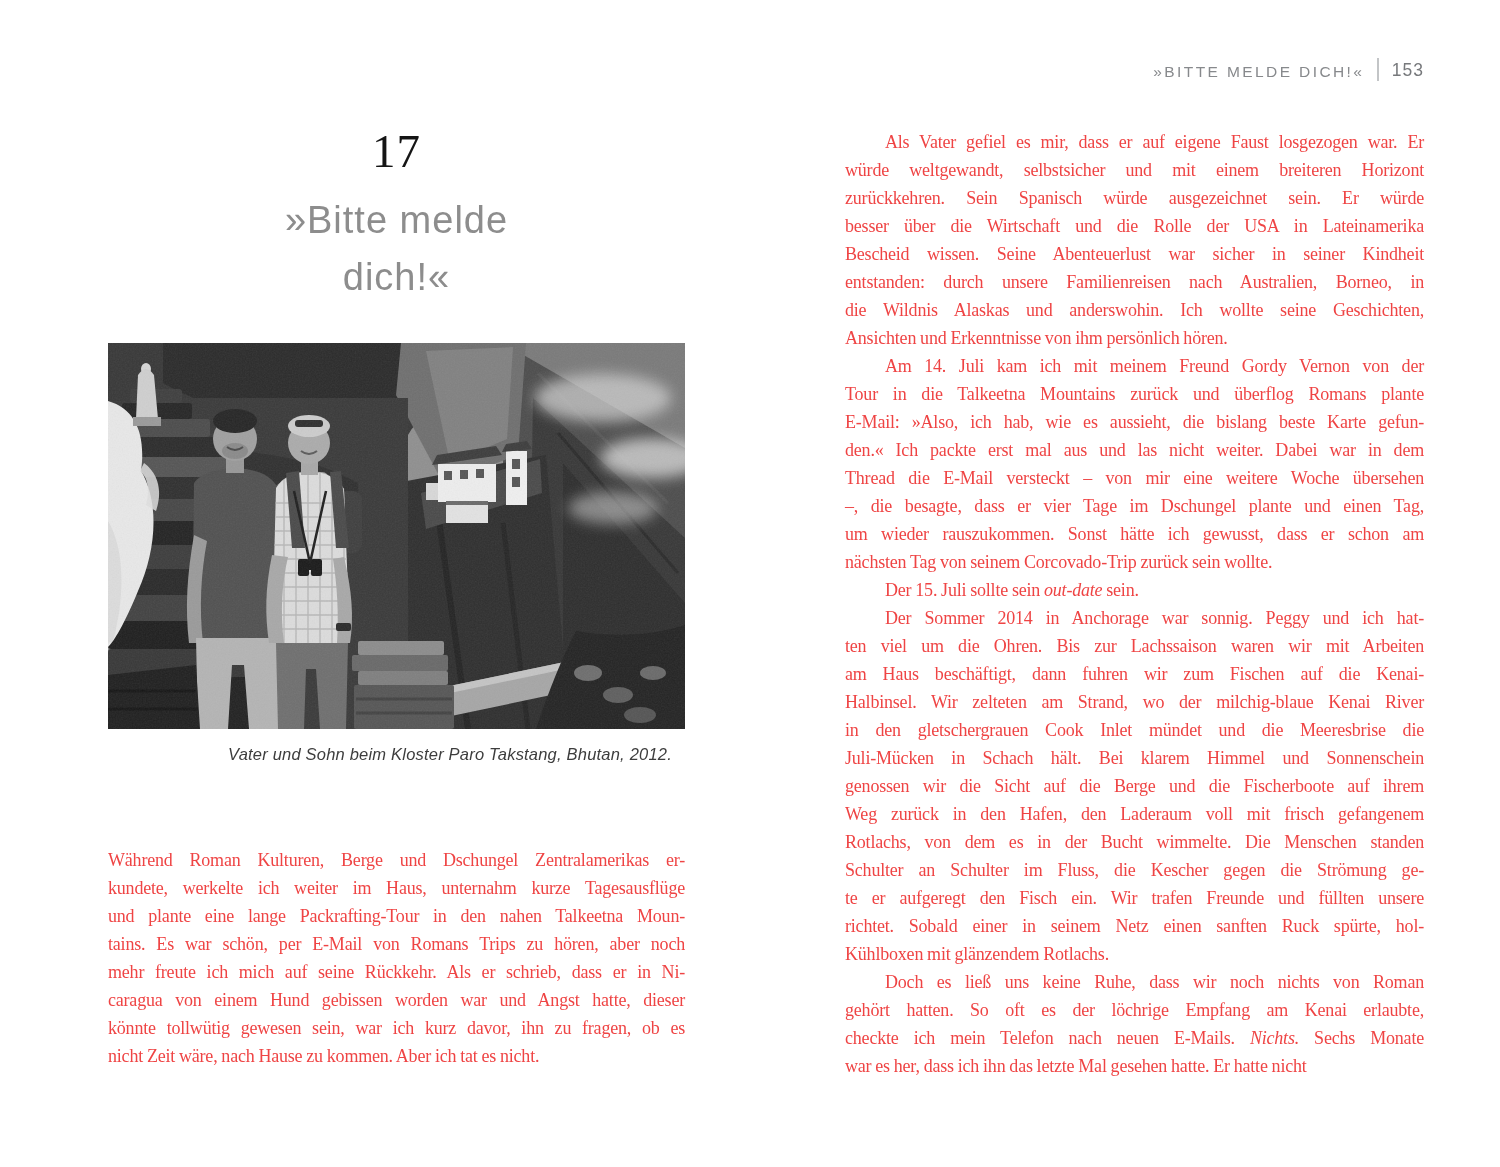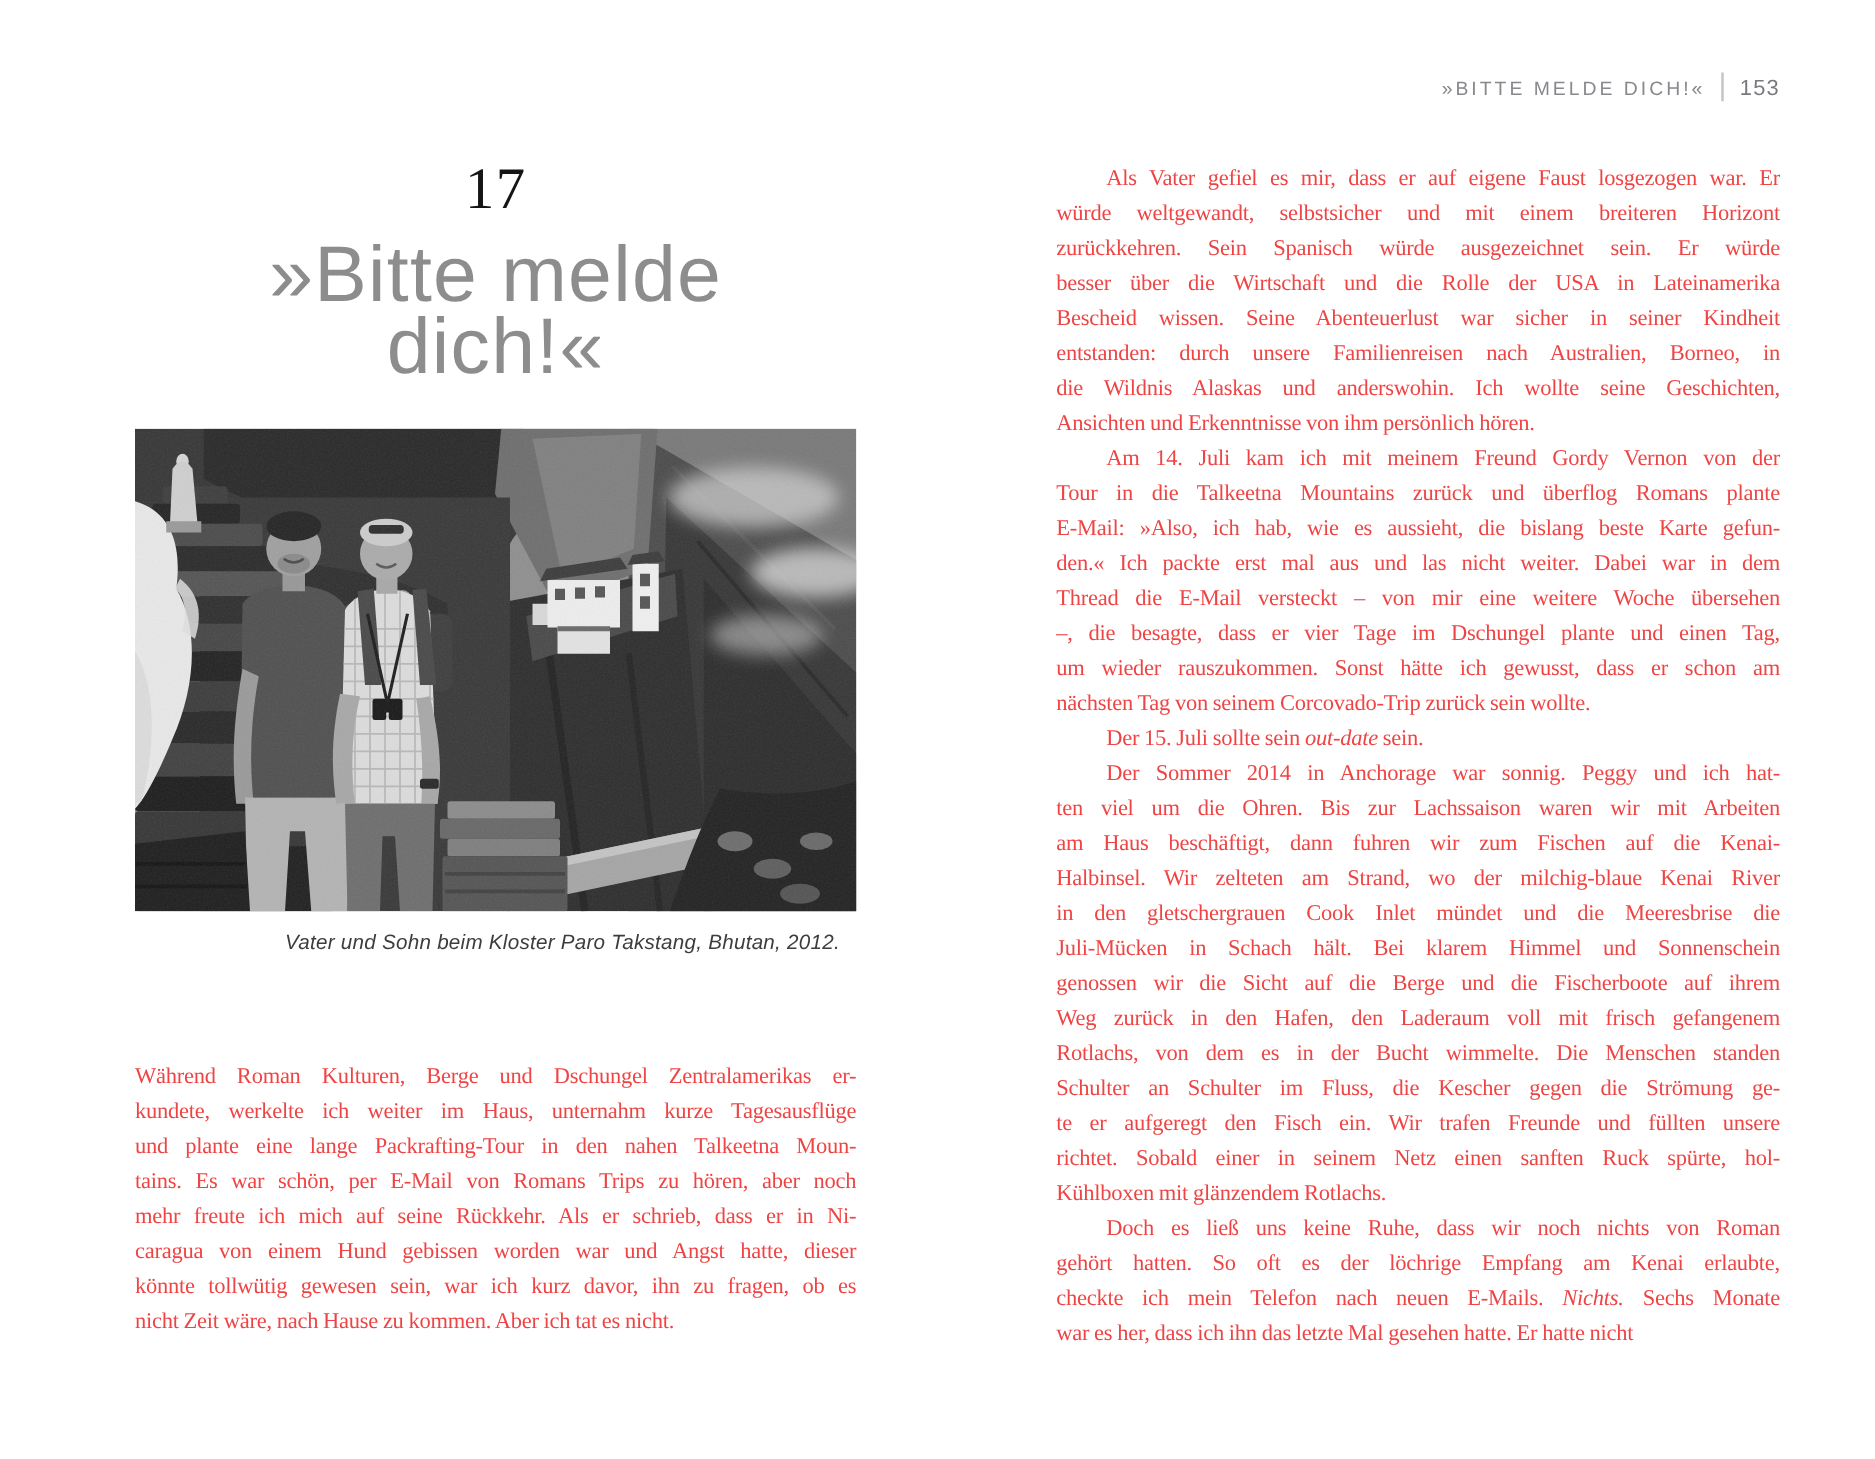--- a/index.html
+++ b/index.html
@@ -13,21 +13,21 @@
 
   
   .chapnum{
     position:absolute;top:126px;left:0;width:100%;text-align:center;
     font-family:"Liberation Serif","DejaVu Serif",serif;
     font-size:47px;line-height:50px;color:#151515;letter-spacing:1px;
   }
   .chaptitle{
     position:absolute;top:192px;left:0;width:100%;margin:0;text-align:center;
     font-family:"Liberation Sans","DejaVu Sans",sans-serif;font-weight:400;
-    font-size:63px;line-height:57px;color:#8d8d8d;letter-spacing:1px;
+    font-size:38px;line-height:57px;color:#8d8d8d;letter-spacing:1px;
   }
   .chaptitle span{display:block;}
 
   
   figure.photo{position:absolute;top:343px;left:0;width:684px;margin:0;}
   figure.photo svg{display:block;}
   figcaption{
     margin-top:16px;text-align:center;
     font-family:"Liberation Sans","DejaVu Sans",sans-serif;font-style:italic;
     font-size:16.5px;color:#3d3d3d;letter-spacing:0.2px;

